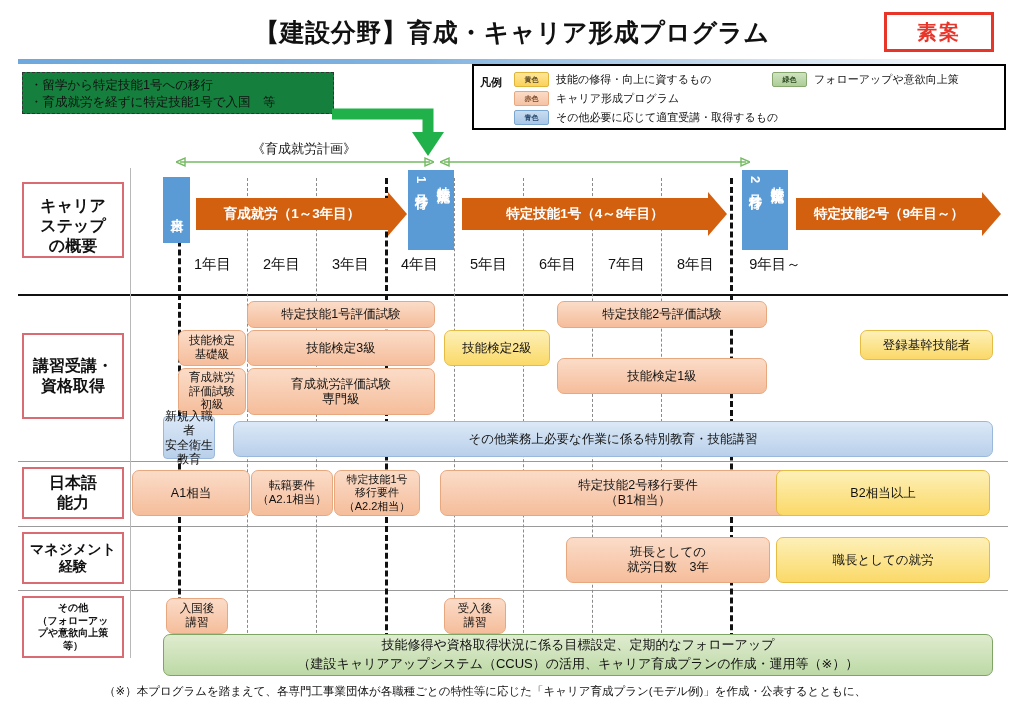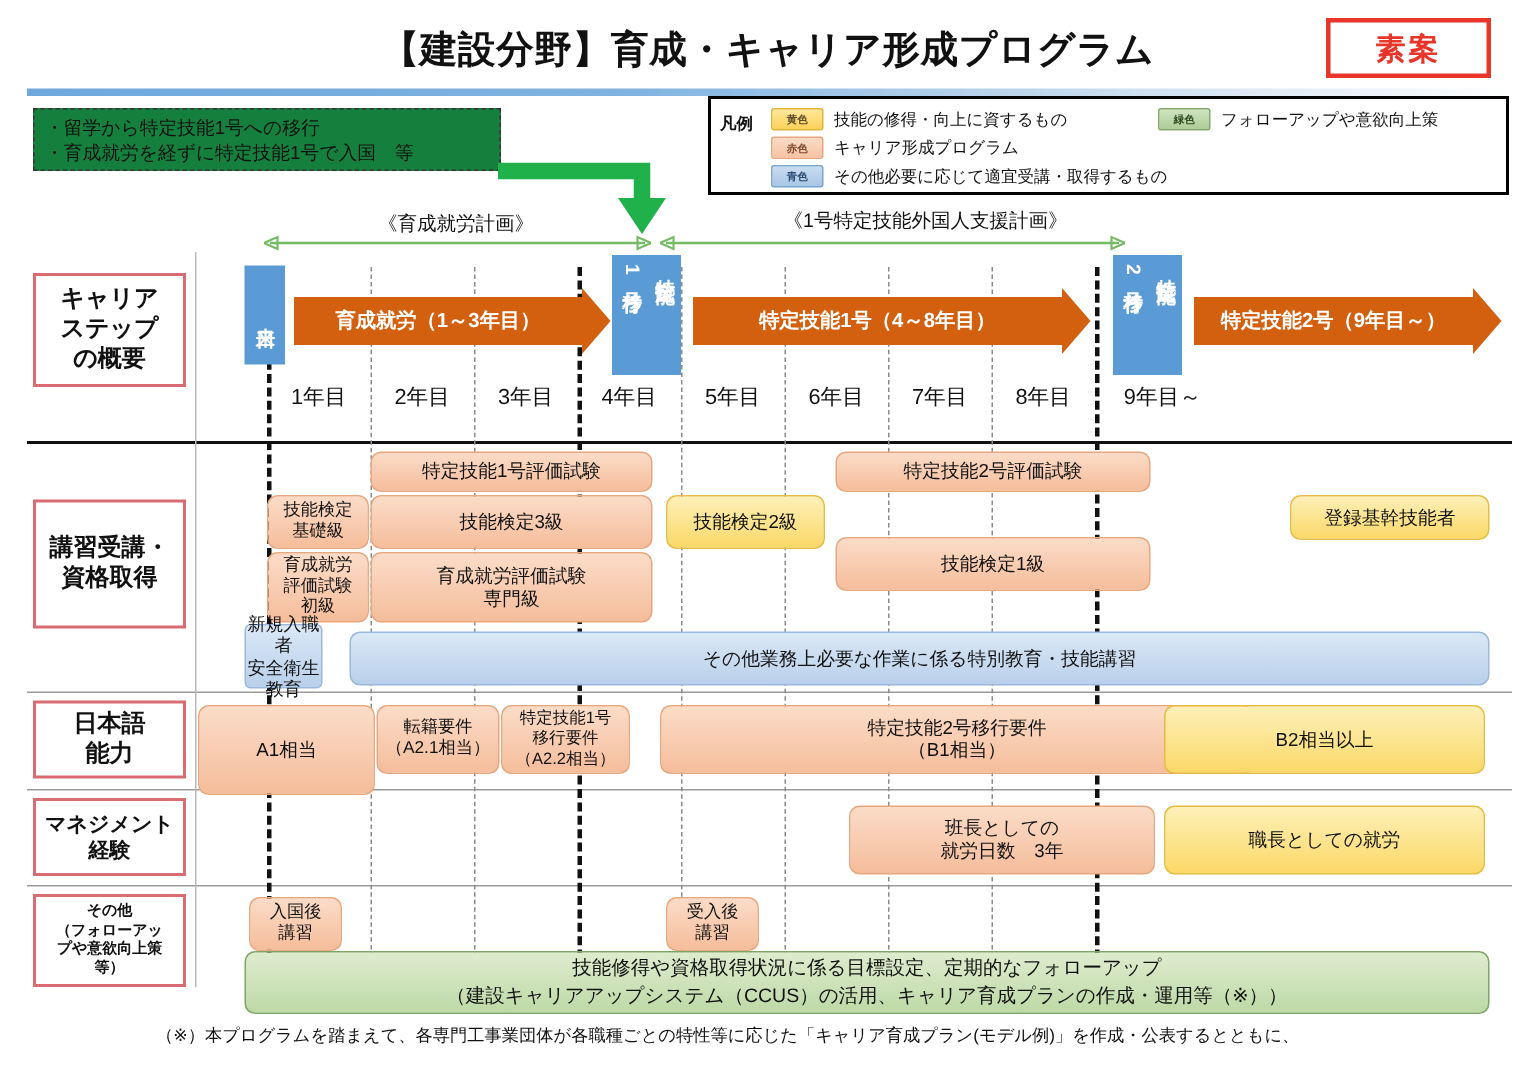--- a/index.html
+++ b/index.html
@@ -145,34 +145,33 @@
       <span class="legend-text">フォローアップや意欲向上策</span>
     </div>
   </div>
 
   <svg class="abs" style="left:330px;top:100px;width:130px;height:66px;overflow:visible;">
     <path d="M 2,14 L 98,14 L 98,34" stroke="#21b14b" stroke-width="11" fill="none"></path>
     <polygon points="82,32 114,32 98,56" fill="#21b14b"></polygon>
   </svg>
 
   <div class="abs plan-label" style="left:178px;top:140px;width:252px;">《育成就労計画》</div>
-  <div class="abs plan-label" style="left:452px;top:138px;width:330px;">《1号特定技能外国人支援計画》</div>
 
   <svg class="abs" style="left:176px;top:156px;width:258px;height:12px;">
     <line x1="4" y1="6" x2="254" y2="6" stroke="#74ba62" stroke-width="1.6"></line>
     <polygon points="0,6 9,2 9,10" fill="none" stroke="#74ba62" stroke-width="1.4"></polygon>
     <polygon points="258,6 249,2 249,10" fill="none" stroke="#74ba62" stroke-width="1.4"></polygon>
   </svg>
   <svg class="abs" style="left:440px;top:156px;width:310px;height:12px;">
     <line x1="4" y1="6" x2="306" y2="6" stroke="#74ba62" stroke-width="1.6"></line>
     <polygon points="0,6 9,2 9,10" fill="none" stroke="#74ba62" stroke-width="1.4"></polygon>
     <polygon points="310,6 301,2 301,10" fill="none" stroke="#74ba62" stroke-width="1.4"></polygon>
   </svg>
 
-  <div class="abs sec-label" style="left:22px;top:182px;width:102px;height:76px;font-size:16px;">
+  <div class="abs sec-label" style="left:22px;top:182px;width:102px;height:76px;font-size:16px;align-items:flex-end;">
     <span style="white-space:pre-line;">キャリア
 ステップ
 の概要</span>
   </div>
   <div class="abs sec-label" style="left:22px;top:333px;width:102px;height:86px;font-size:16px;">
     <span style="white-space:pre-line;">講習受講・
 資格取得</span>
   </div>
   <div class="abs sec-label" style="left:22px;top:467px;width:102px;height:52px;font-size:16px;">
     <span style="white-space:pre-line;">日本語
@@ -257,21 +256,21 @@
 評価試験
 初級</div>
   <div class="abs pill red" style="left:247px;top:368px;width:188px;height:47px;white-space:pre-line;">育成就労評価試験
 専門級</div>
 
   <div class="abs pill blue sq" style="left:163px;top:416px;width:52px;height:43px;white-space:pre-line;font-size:12px;border-radius:4px;">新規入職者
 安全衛生
 教育</div>
   <div class="abs pill blue" style="left:233px;top:421px;width:760px;height:36px;">その他業務上必要な作業に係る特別教育・技能講習</div>
 
-  <div class="abs pill red" style="left:132px;top:470px;width:118px;height:60px;">A1相当</div>
+  <div class="abs pill red" style="left:132px;top:470px;width:118px;height:46px;">A1相当</div>
   <div class="abs pill red" style="left:251px;top:470px;width:82px;height:46px;white-space:pre-line;font-size:11.5px;">転籍要件
 （A2.1相当）</div>
   <div class="abs pill red" style="left:334px;top:470px;width:86px;height:46px;white-space:pre-line;font-size:11px;">特定技能1号
 移行要件
 （A2.2相当）</div>
   <div class="abs pill red" style="left:440px;top:470px;width:396px;height:46px;white-space:pre-line;">特定技能2号移行要件
 （B1相当）</div>
   <div class="abs pill yellow" style="left:776px;top:470px;width:214px;height:46px;">B2相当以上</div>
 
   <div class="abs pill red" style="left:566px;top:537px;width:204px;height:46px;white-space:pre-line;">班長としての

